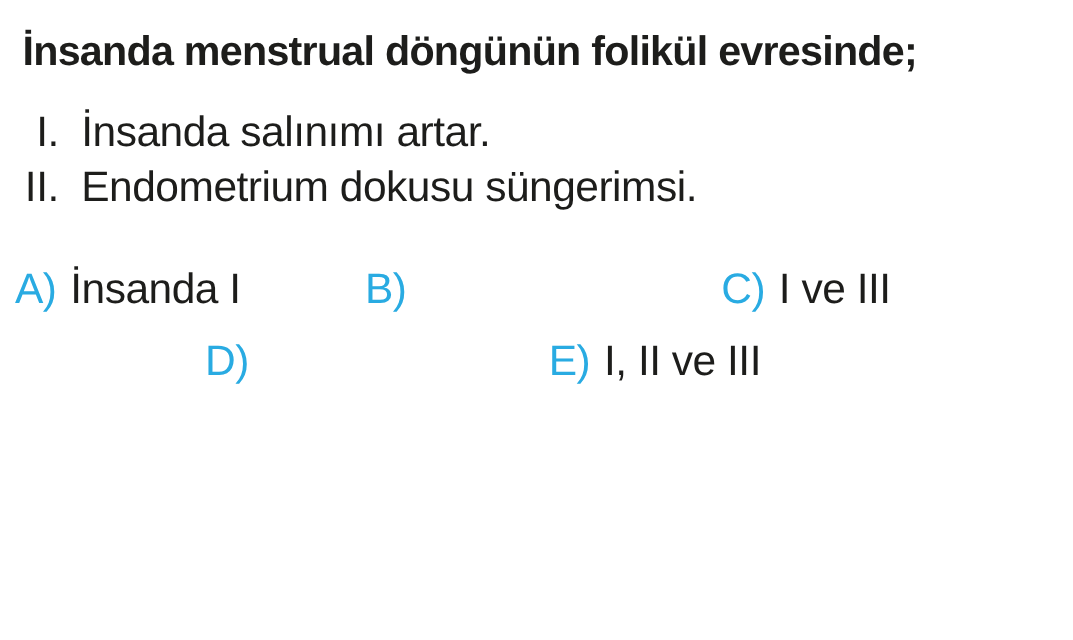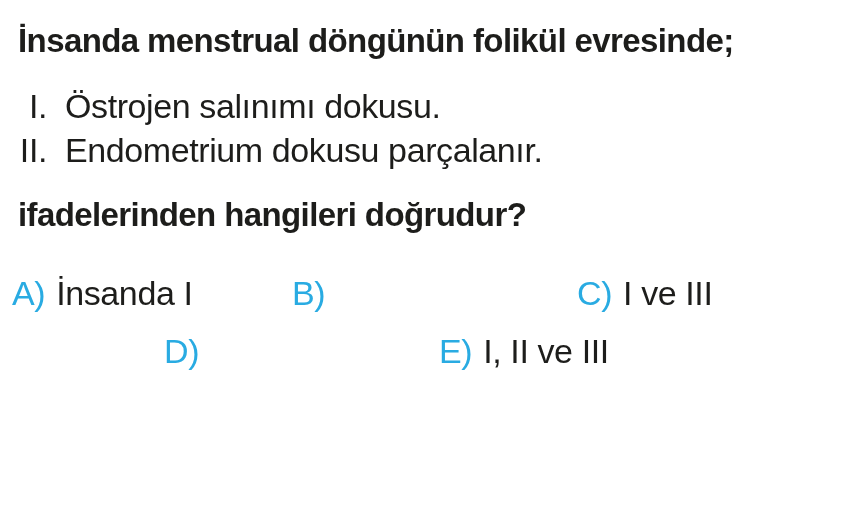--- a/index.html
+++ b/index.html
@@ -76,29 +76,28 @@
 </head>
 <body>
 
 <div class="page">
 
   <p class="stem">İnsanda menstrual döngünün folikül evresinde;</p>
 
   <div class="statements">
     <div class="statement">
       <span class="num">I.</span>
-      <span class="text">Östrojen salınımı dokusu.</span>
+      <span class="text">İnsanda salınımı artar.</span>
     </div>
     <div class="statement">
       <span class="num">II.</span>
-      <span class="text">Endometrium dokusu parçalanır.</span>
+      <span class="text">Endometrium dokusu süngerimsi.</span>
     </div>
   </div>
 
-  <p class="stem footer-q">ifadelerinden hangileri doğrudur?</p>
 
   <div class="options">
     <span class="opt pos-a">
       <span class="letter">A)</span>
       <span class="label">İnsanda I</span>
     </span>
     <span class="opt pos-b">
       <span class="letter">B)</span>
     </span>
     <span class="opt pos-c">

